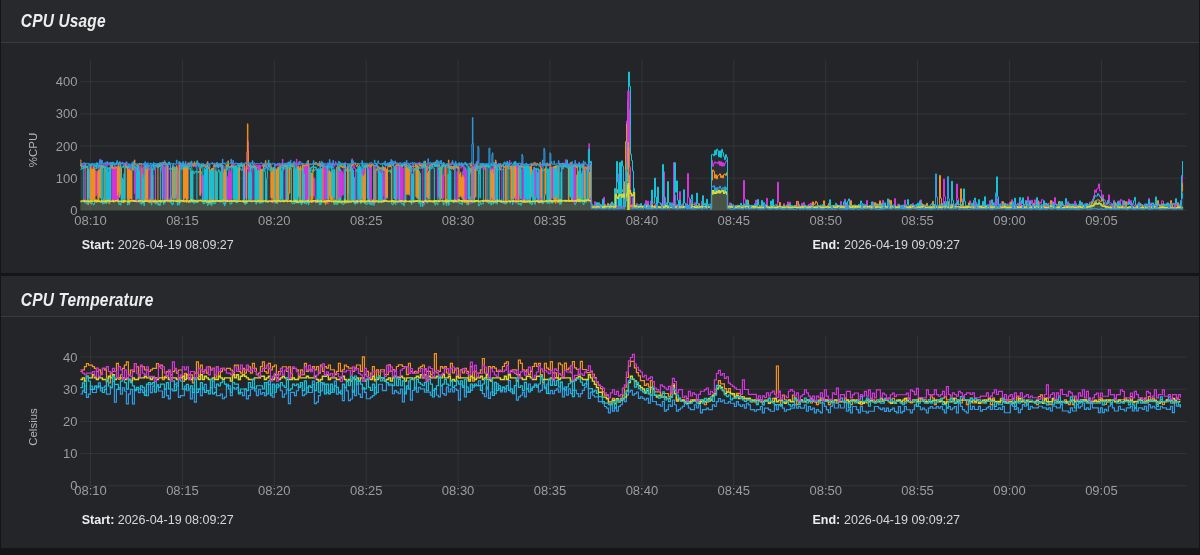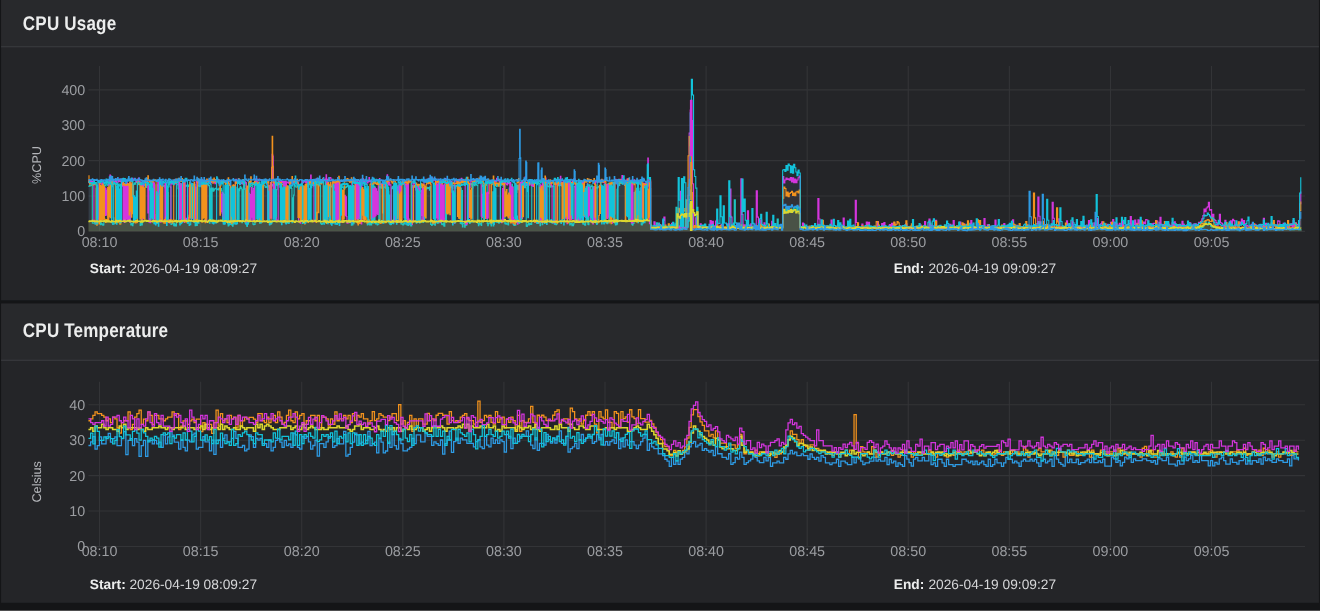--- a/index.html
+++ b/index.html
@@ -1,16 +1,16 @@
 <!DOCTYPE html>
 <html><head><meta charset="utf-8"><style>
 *{margin:0;padding:0;box-sizing:border-box}
 html,body{width:1200px;height:555px;background:#141517;font-family:"Liberation Sans",sans-serif;overflow:hidden;-webkit-font-smoothing:antialiased;filter:blur(0.35px)}
 .panel{position:absolute;left:1px;width:1198px;background:#242528}
-.hd{height:43px;background:#28292c;border-bottom:1px solid #3a3b3f;}
+.hd{height:43px;background:#28292c;border-bottom:1px solid #3a3b3f;font-style:italic;}
 .title{font-size:18px;font-weight:bold;color:#eceded;padding:11px 0 0 23px;transform:scaleX(0.86);transform-origin:0 50%;letter-spacing:0.2px;white-space:nowrap}
 svg{display:block}
 .tk{font-size:13px;fill:#9b9da1}
 .ax{font-size:11.5px;fill:#b3b5b9}
 .lb{font-size:12.5px;font-weight:bold;fill:#eceded}
 .lv{font-size:12.5px;fill:#d6d7d9}
 </style></head>
 <body>
 <div class="panel" style="top:0;height:273px">
     <div class="hd">
@@ -51,21 +51,21 @@
       <text x="1009.5" y="224.5" text-anchor="middle" class="tk">09:00</text>
       <text x="1101.4" y="224.5" text-anchor="middle" class="tk">09:05</text>
       <text x="37" y="150" class="ax" text-anchor="middle" transform="rotate(-90 37 150)">%CPU</text>
       <text x="81.7" y="248.5" class="lb">Start:</text>
       <text x="117.7" y="248.5" class="lv">2026-04-19 08:09:27</text>
       <text x="812.5" y="248.5" class="lb">End:</text>
       <text x="844" y="248.5" class="lv">2026-04-19 09:09:27</text>
     </svg>
   </div>
 <div class="panel" style="top:276px;height:272px">
-    <div class="hd" style="height:52px">
+    <div class="hd" style="height:41px">
       <div class="title" style="padding-top:13.5px">CPU Temperature</div>
     </div>
     <svg width="1198" height="227" viewBox="1 321 1198 227">
       <path d="M80.4 489.8H1186.4M80.4 457.6H1186.4M80.4 425.4H1186.4M80.4 393.2H1186.4M80.4 361.0H1186.4M90.5 340V489.8M182.4 340V489.8M274.3 340V489.8M366.2 340V489.8M458.1 340V489.8M550.0 340V489.8M641.9 340V489.8M733.8 340V489.8M825.7 340V489.8M917.6 340V489.8M1009.5 340V489.8M1101.4 340V489.8" stroke="rgba(255,255,255,0.07)" fill="none"></path>
       <path d="M80.4 398h2v-3.2h2v-4.8h2v11.3h2v-3.2h2v-8h2v6.4h2h2v-6.4h2v-3.2h2v8.1h2v-3.2h2v-1.6h2v8h2h2v-6.4h2v-6.4h2v20.9h2v-12.9h2v-1.6h2v6.4h2v-6.4h2v3.2h2v12.9h2v-9.7h2v-4.8h2v14.5h2v-14.5h2h2v3.2h2v-3.2h2v3.2h2v-1.6h2v4.8h2v-11.3h2v8.1h2v-6.4h2v-4.8h2v3.2h2v6.4h2h2v6.4h2v-8.1h2v6.4h2v3.2h2v-9.7h2v1.6h2v-6.4h2v-1.6h2v14.5h2v-1.6h2h2v-9.7h2v4.8h2h2v8.1h2v-9.7h2v12.9h2v-12.9h2h2v6.4h2v-8h2v-3.2h2v6.4h2h2v-3.2h2v-6.4h2v6.4h2v8h2h2v-1.6h2v4.8h2v-1.6h2v-12.9h2v1.6h2v9.7h2v-8h2v1.6h2v-1.6h2v4.8h2h2v3.2h2v-6.4h2v9.7h2v-3.2h2v-6.4h2v-1.6h2v3.2h2v4.8h2v-6.4h2v4.8h2v-1.6h2v3.2h2v-12.9h2v1.6h2v11.3h2v1.6h2v-11.3h2v1.6h2v-1.6h2v4.8h2v6.4h2v-3.2h2v-4.8h2v14.5h2v-11.3h2h2v3.2h2v-4.8h2v-4.8h2h2v9.7h2v-1.6h2v-6.4h2v4.8h2h2v-11.3h2v22.5h2v-1.6h2v-6.4h2v-4.8h2v-8.1h2v1.6h2v8.1h2v-1.6h2v1.6h2v-3.2h2v-8.1h2v12.9h2v-1.6h2v-1.6h2v9.7h2v-12.9h2v3.2h2v9.7h2v-1.6h2v-8.1h2v4.8h2v-14.5h2v12.9h2v3.2h2v-9.7h2v4.8h2v6.4h2h2v-1.6h2v-1.6h2v-8h2v4.8h2v-8.1h2h2v6.4h2h2v-8.1h2v3.2h2h2v8h2v-3.2h2v1.6h2v1.6h2v-4.8h2v12.9h2v-9.7h2v-3.2h2v-8.1h2v19.3h2v-9.7h2v-3.2h2v4.8h2v-4.8h2v1.6h2h2v3.2h2h2h2v3.2h2v-4.8h2v-1.6h2v6.4h2v1.6h2v-11.3h2v8h2v1.6h2v-8h2v4.8h2v-3.2h2v3.2h2v-3.2h2v1.6h2v9.7h2v-16.1h2v1.6h2v11.3h2v-9.7h2v4.8h2v-1.6h2v-4.8h2h2h2v-4.8h2v4.8h2v8h2v3.2h2v-9.7h2v11.3h2v-6.4h2h2v1.6h2v-9.7h2v4.8h2v3.2h2v-4.8h2v4.8h2v-6.4h2v-4.8h2v11.3h2h2v-6.4h2v14.5h2v-3.2h2v-1.6h2v-3.2h2v4.8h2v-8.1h2v-4.8h2v6.4h2v-3.2h2v-1.6h2h2v6.4h2v-1.6h2v-6.4h2v4.8h2v-4.8h2v9.7h2v-3.2h2v3.2h2v-3.2h2v-1.6h2v3.2h2v-9.7h2v14.5h2v-9.7h2v8h2v-6.4h2v4.8h2v-3.2h2h2v3.2h2v3.2h2v-3.2h2v-3.2h2v-3.2h2v-3.2h2v14.5h2v-6.4h2v3.2h2v1.6h2h2v4.8h2h2v1.6h2v3.2h2v1.6h2v4.8h2v-8.1h2v6.4h2v-3.2h2v3.2h2v-4.8h2v-1.6h2v-4.8h2v1.6h2v-6.4h2v-3.2h2v-1.6h2v4.8h2v-1.6h2v-1.6h2v6.4h2v-1.6h2v1.6h2v1.6h2v-1.6h2v4.8h2v-8.1h2v6.4h2h2v3.2h2h2v1.6h2v-4.8h2v9.7h2v-1.6h2v-4.8h2v1.6h2v-6.4h2v4.8h2v6.4h2v-1.6h2v-1.6h2v-1.6h2v-3.2h2v1.6h2v3.2h2v1.6h2h2v-4.8h2v3.2h2v-3.2h2v8.1h2v-3.2h2h2v-1.6h2v1.6h2h2v-4.8h2v1.6h2v-4.8h2v-3.2h2v3.2h2v-1.6h2v3.2h2h2v-1.6h2v1.6h2h2v3.2h2v-4.8h2v3.2h2v1.6h2v-1.6h2v3.2h2v-4.8h2v1.6h2v4.8h2h2v1.6h2v-1.6h2h2v-3.2h2v6.4h2v-4.8h2h2v1.6h2v1.6h2h2v-6.4h2v4.8h2v-4.8h2h2v3.2h2v3.2h2v-1.6h2h2v-1.6h2h2v-3.2h2v3.2h2v-1.6h2v1.6h2h2v-3.2h2v6.4h2v-4.8h2v3.2h2v-1.6h2v4.8h2v-3.2h2v1.6h2v1.6h2v-9.7h2v3.2h2v3.2h2v3.2h2v-6.4h2v-1.6h2v3.2h2h2v-3.2h2v3.2h2h2v-6.4h2v9.7h2v-1.6h2v3.2h2v-6.4h2h2v3.2h2v3.2h2v-6.4h2v4.8h2h2v1.6h2v-1.6h2h2h2v-4.8h2h2v1.6h2v1.6h2v-1.6h2v3.2h2v-3.2h2v3.2h2v-1.6h2v-1.6h2v3.2h2v1.6h2v-6.4h2v6.4h2v-1.6h2v-4.8h2v3.2h2h2v3.2h2v-3.2h2v-4.8h2v1.6h2h2v3.2h2v-1.6h2v1.6h2v3.2h2v-4.8h2v-1.6h2v1.6h2h2v-1.6h2v1.6h2v-1.6h2v3.2h2v3.2h2v-4.8h2v-1.6h2v3.2h2v-1.6h2v-1.6h2v6.4h2v-11.3h2v4.8h2v3.2h2v1.6h2v1.6h2v-11.3h2v8h2v-3.2h2v3.2h2h2v-3.2h2v4.8h2v-1.6h2h2v-1.6h2v-1.6h2v3.2h2v-4.8h2v4.8h2h2v-1.6h2v1.6h2v-3.2h2v6.4h2h2h2v-8.1h2v1.6h2v3.2h2v-1.6h2v4.8h2v-3.2h2v-4.8h2v1.6h2v-3.2h2v6.4h2v-3.2h2v1.6h2h2h2v-1.6h2h2v1.6h2h2v1.6h2v-1.6h2v3.2h2v-4.8h2h2v1.6h2h2v-3.2h2v6.4h2h2h2v1.6h2v-4.8h2v3.2h2h2v-6.4h2v3.2h2v-1.6h2v-3.2h2v6.4h2v-1.6h2v1.6h2v-6.4h2v4.8h2h2h2v4.8h2v-4.8h2v4.8h2v-3.2h2v1.6h2v-4.8h2v-1.6h2v3.2h2v3.2h2h2v-4.8h2v3.2h2h2v1.6h2v-3.2h2h2v-1.6h2v4.8h2v-3.2h2v3.2h2v-3.2h2h2v1.6h2v-3.2h2v4.8h2v-6.4h2v3.2h2v-1.6h2v1.6h2v1.6h2h2v-3.2h2v1.6h2h2v1.6h2h2v-3.2h2v6.4h2v-9.7h2v3.2h2h2v1.6" stroke="#2e9be4" fill="none" stroke-width="1.15"></path>
       <path d="M80.4 375.5h2v-1.6h2v-3.2h2v-3.2h2v1.6h2h2v1.6h2v1.6h2v3.2h2v-1.6h2v3.2h2v-4.8h2v1.6h2v8.1h2v4.8h2v-9.7h2v-1.6h2h2v-8.1h2v16.1h2v-4.8h2v-6.4h2v-3.2h2v-3.2h2v12.9h2v-4.8h2v1.6h2v-8.1h2v3.2h2v8.1h2v-8.1h2h2v3.2h2h2v1.6h2v-1.6h2v-1.6h2h2v-4.8h2v3.2h2v-1.6h2v14.5h2v-3.2h2v-4.8h2h2v3.2h2v-3.2h2v-1.6h2v3.2h2v-3.2h2h2v11.3h2v-8h2v4.8h2v-3.2h2h2v8h2v-9.7h2v-11.3h2v14.5h2v-11.3h2v6.4h2v-1.6h2v3.2h2v-6.4h2v3.2h2v-1.6h2v9.7h2v-11.3h2v9.7h2v-4.8h2v-3.2h2v1.6h2v-1.6h2h2v1.6h2v3.2h2v-8.1h2h2v6.4h2v1.6h2v-4.8h2v4.8h2v-3.2h2v-3.2h2v6.4h2v-9.7h2v4.8h2v6.4h2v-1.6h2v-6.4h2v-4.8h2v9.7h2v1.6h2v-9.7h2v6.4h2v-3.2h2v-1.6h2v9.7h2v-3.2h2h2v-4.8h2h2v4.8h2v-4.8h2v11.3h2v-9.7h2h2v1.6h2v6.4h2v-6.4h2v4.8h2v-11.3h2v8.1h2v-1.6h2h2v-3.2h2v3.2h2v-3.2h2v6.4h2v-8.1h2v6.4h2v-4.8h2v1.6h2v-3.2h2v4.8h2h2v4.8h2v-3.2h2v-8.1h2v8.1h2v-1.6h2v-4.8h2v1.6h2v1.6h2h2v3.2h2v-3.2h2v-3.2h2h2v6.4h2v-14.5h2v17.7h2v-3.2h2v6.4h2v-4.8h2v-6.4h2v14.5h2v-11.3h2v6.4h2v-6.4h2h2v4.8h2h2v-9.7h2v6.4h2v-1.6h2v1.6h2v-4.8h2v-1.6h2h2v1.6h2h2v8.1h2v-11.3h2v8.1h2v1.6h2v-1.6h2v1.6h2v-4.8h2v-1.6h2v-1.6h2v4.8h2v1.6h2h2v3.2h2v-1.6h2v-19.3h2v19.3h2v-1.6h2v-4.8h2v1.6h2v-1.6h2v6.4h2v1.6h2v-11.3h2v9.7h2v-3.2h2v-1.6h2v9.7h2v-8.1h2v3.2h2v-4.8h2v3.2h2v8.1h2v-12.9h2v14.5h2v-9.7h2v1.6h2h2v-3.2h2v-11.3h2v14.5h2v6.4h2v-12.9h2v1.6h2v-1.6h2v1.6h2v3.2h2h2h2v-4.8h2v-3.2h2v-1.6h2v12.9h2v-3.2h2v-1.6h2h2v4.8h2v-14.5h2v3.2h2v6.4h2v1.6h2v-1.6h2v4.8h2v-3.2h2v-4.8h2v-3.2h2v3.2h2v-3.2h2v11.3h2v8h2v-19.3h2v4.8h2v1.6h2v-8.1h2v11.3h2h2v4.8h2v-14.5h2v1.6h2v12.9h2v-14.5h2v6.4h2v-1.6h2v4.8h2v-11.3h2v6.4h2v1.6h2v4.8h2v-12.9h2v8.1h2h2v3.2h2h2v-1.6h2v3.2h2v3.2h2v4.8h2v3.2h2v3.2h2v3.2h2v3.2h2h2v8.1h2h2v-4.8h2v1.6h2h2v1.6h2v-3.2h2v-3.2h2v-8h2v-9.7h2v-11.3h2v-4.8h2h2v6.4h2v4.8h2v3.2h2v4.8h2h2v4.8h2v-1.6h2v3.2h2v-6.4h2v8.1h2v3.2h2h2h2v3.2h2v-1.6h2h2h2v3.2h2v-3.2h2v-9.7h2v6.4h2v11.3h2v-3.2h2v3.2h2v-1.6h2v1.6h2v-3.2h2v3.2h2v-1.6h2h2h2h2v1.6h2v-1.6h2v1.6h2v3.2h2v-4.8h2v1.6h2v-1.6h2v-3.2h2v-3.2h2v-4.8h2v-8.1h2v3.2h2h2v4.8h2v3.2h2v-3.2h2v4.8h2v1.6h2v3.2h2v-4.8h2h2v3.2h2h2v1.6h2v1.6h2v-1.6h2v1.6h2v1.6h2v-1.6h2v3.2h2v-3.2h2h2v4.8h2v-3.2h2h2v-3.2h2v3.2h2v-3.2h2h2v-32.2h2v25.8h2v12.9h2v-9.7h2v4.8h2v1.6h2v-1.6h2v1.6h2v-6.4h2v3.2h2v6.4h2v-1.6h2v-3.2h2v1.6h2h2v-1.6h2v1.6h2v1.6h2v-1.6h2h2v3.2h2v-1.6h2v-4.8h2v1.6h2h2h2v4.8h2v-4.8h2v3.2h2v-3.2h2v3.2h2v-3.2h2v1.6h2h2v-3.2h2v1.6h2v3.2h2v1.6h2v-4.8h2v1.6h2v-1.6h2v1.6h2v3.2h2v-1.6h2v-1.6h2v1.6h2v-3.2h2v-1.6h2v1.6h2v1.6h2v-1.6h2v1.6h2h2h2v-1.6h2v-1.6h2h2v4.8h2v-4.8h2v4.8h2v-1.6h2v-1.6h2v3.2h2h2v-1.6h2v-3.2h2h2v4.8h2v-3.2h2h2h2v1.6h2v-3.2h2v3.2h2v-1.6h2v3.2h2v-3.2h2v-4.8h2v3.2h2v6.4h2v-4.8h2h2v1.6h2v-3.2h2v-1.6h2v3.2h2h2v-1.6h2v1.6h2v-1.6h2v1.6h2v1.6h2v1.6h2v-4.8h2v1.6h2v4.8h2v-3.2h2v-3.2h2v4.8h2h2v-3.2h2h2v3.2h2h2v-3.2h2v1.6h2h2v3.2h2v-6.4h2v3.2h2h2v1.6h2v-4.8h2v1.6h2h2h2h2h2v-1.6h2v4.8h2v-6.4h2v4.8h2v-3.2h2v3.2h2v1.6h2v-1.6h2h2h2h2v1.6h2v1.6h2v-8.1h2v-1.6h2v8.1h2v-3.2h2v-1.6h2v6.4h2h2v-4.8h2v3.2h2v-3.2h2v3.2h2v-1.6h2h2v-1.6h2v1.6h2v3.2h2v-3.2h2v3.2h2v-8.1h2v4.8h2h2v-1.6h2h2h2v1.6h2v1.6h2v-1.6h2h2h2h2v-1.6h2v-1.6h2v3.2h2v3.2h2v-4.8h2h2v3.2h2v-3.2h2h2v1.6h2v-1.6h2h2h2v-1.6h2v3.2h2h2v-4.8h2v6.4h2v-1.6h2h2v-1.6h2v-1.6h2v4.8h2v-4.8h2v4.8h2v-6.4h2v4.8h2v-3.2h2v3.2h2v3.2h2v-3.2h2v-1.6h2v4.8h2v-3.2h2v-1.6h2v1.6h2h2v1.6h2v-1.6h2v-3.2h2v1.6h2" stroke="#f2921d" fill="none" stroke-width="1.15"></path>
       <path d="M80.4 383.5h2v-1.6h2v3.2h2v-4.8h2v1.6h2h2v-3.2h2v3.2h2v1.6h2v-1.6h2h2v1.6h2h2v1.6h2v-4.8h2v1.6h2v-3.2h2v4.8h2v-1.6h2h2h2h2v1.6h2v-1.6h2v1.6h2v1.6h2v-3.2h2v1.6h2h2v-1.6h2h2h2v-1.6h2v1.6h2h2v1.6h2v-1.6h2h2v1.6h2v-1.6h2h2h2h2v-1.6h2v3.2h2v-1.6h2h2h2v1.6h2v-1.6h2h2v-1.6h2v3.2h2v-4.8h2v3.2h2v1.6h2v-1.6h2h2h2v1.6h2v-4.8h2v4.8h2v-3.2h2v1.6h2v1.6h2h2v-1.6h2v1.6h2h2v-3.2h2v1.6h2v1.6h2v-1.6h2h2h2v3.2h2v-6.4h2v3.2h2v-3.2h2v4.8h2v-3.2h2v-1.6h2v1.6h2v1.6h2v1.6h2h2h2v-1.6h2h2h2v-1.6h2h2v3.2h2v-1.6h2v-1.6h2v3.2h2h2v-4.8h2v3.2h2v1.6h2v-1.6h2v-1.6h2v1.6h2v1.6h2h2h2v-1.6h2v1.6h2h2v-1.6h2h2h2h2v-1.6h2v1.6h2h2h2v-1.6h2v3.2h2v1.6h2v-1.6h2v-3.2h2h2v-1.6h2v4.8h2v-1.6h2h2h2v1.6h2h2v-1.6h2v-1.6h2v3.2h2v1.6h2v-1.6h2v1.6h2v-3.2h2v1.6h2v-1.6h2v3.2h2v-3.2h2h2v3.2h2v-1.6h2v-1.6h2v1.6h2v-3.2h2v3.2h2h2v-1.6h2h2h2v3.2h2v-1.6h2v-1.6h2v3.2h2v-3.2h2v-1.6h2v1.6h2h2v-1.6h2v1.6h2v3.2h2v-3.2h2h2h2v1.6h2v-1.6h2v-1.6h2v1.6h2v-3.2h2v3.2h2v-3.2h2v6.4h2v-4.8h2v1.6h2h2h2v-1.6h2v1.6h2h2v-3.2h2v3.2h2h2v-1.6h2v4.8h2v-1.6h2v1.6h2v-4.8h2v1.6h2h2h2h2h2v3.2h2v-4.8h2v1.6h2v1.6h2v-1.6h2h2v-1.6h2v3.2h2v-1.6h2v-3.2h2v4.8h2v1.6h2v-3.2h2h2h2h2v1.6h2h2v-3.2h2v3.2h2v-4.8h2v3.2h2h2h2v3.2h2v-6.4h2v3.2h2v1.6h2h2v-3.2h2h2v1.6h2v1.6h2h2v-3.2h2h2h2v3.2h2h2h2h2v-1.6h2v1.6h2v-1.6h2h2v1.6h2v-1.6h2h2h2h2h2v3.2h2h2v-1.6h2v-1.6h2v-1.6h2v1.6h2v1.6h2h2h2v-4.8h2v3.2h2v3.2h2v3.2h2v3.2h2v4.8h2h2v4.8h2h2v1.6h2v3.2h2h2v-1.6h2v3.2h2v-4.8h2v3.2h2v-1.6h2v-1.6h2v-1.6h2v-6.4h2v-8.1h2v-6.4h2v3.2h2v1.6h2v3.2h2v1.6h2v1.6h2v1.6h2v3.2h2v-1.6h2v3.2h2v-6.4h2v1.6h2v6.4h2v1.6h2v-1.6h2v1.6h2h2h2v1.6h2h2v-1.6h2v-11.3h2v8h2v6.4h2v-1.6h2v1.6h2h2v1.6h2v1.6h2h2v-1.6h2v-1.6h2h2h2v3.2h2v-1.6h2v-1.6h2v1.6h2h2v-3.2h2v1.6h2v-4.8h2v-1.6h2v-4.8h2v-3.2h2v1.6h2v3.2h2v3.2h2v-1.6h2h2v1.6h2h2v3.2h2v-1.6h2v3.2h2v-1.6h2v1.6h2h2h2h2v3.2h2v-1.6h2v1.6h2v-1.6h2h2v1.6h2h2v-1.6h2h2v3.2h2v-1.6h2h2v-3.2h2v3.2h2v-1.6h2h2v1.6h2v1.6h2v-1.6h2v-1.6h2v1.6h2h2v-3.2h2v1.6h2v1.6h2v-1.6h2v1.6h2h2v-1.6h2h2v-1.6h2v1.6h2v1.6h2h2v-1.6h2h2h2h2h2v1.6h2h2h2v-1.6h2h2v1.6h2h2h2h2v-1.6h2v1.6h2v-1.6h2h2h2v1.6h2v1.6h2v-1.6h2v1.6h2v-1.6h2v-1.6h2v1.6h2v-1.6h2v1.6h2h2h2h2v-3.2h2v1.6h2h2h2v1.6h2v1.6h2v-1.6h2v1.6h2v-3.2h2h2v1.6h2v-1.6h2v-1.6h2v1.6h2v1.6h2h2h2v-1.6h2v1.6h2v-3.2h2h2v1.6h2v1.6h2h2h2h2v-1.6h2h2v1.6h2h2v-1.6h2v1.6h2v1.6h2v-1.6h2h2h2v-3.2h2v4.8h2v-1.6h2v-1.6h2h2h2h2h2h2v1.6h2v-1.6h2v1.6h2v-1.6h2v3.2h2v-1.6h2v-1.6h2v1.6h2v-1.6h2v-1.6h2v1.6h2h2v1.6h2h2h2v-1.6h2v1.6h2h2v1.6h2v-1.6h2h2v1.6h2v-1.6h2h2v-3.2h2v3.2h2v-1.6h2v1.6h2v-1.6h2v1.6h2h2h2h2v-1.6h2v1.6h2h2v1.6h2v-4.8h2v3.2h2h2h2v-3.2h2v1.6h2v1.6h2h2h2h2h2v1.6h2v-1.6h2v-1.6h2h2v1.6h2v-1.6h2v1.6h2h2v-1.6h2h2v1.6h2v-1.6h2v1.6h2h2v-1.6h2v1.6h2h2v-1.6h2h2h2v1.6h2v-1.6h2h2h2v1.6h2h2v-1.6h2v1.6h2h2v-1.6h2h2v1.6h2v-1.6h2v1.6h2h2h2v-1.6h2h2v1.6h2h2v-1.6h2h2h2h2h2v1.6h2v1.6h2v-1.6h2h2h2v-1.6h2h2h2v-1.6h2v1.6h2v1.6h2h2" stroke="#dcd72e" fill="none" stroke-width="1.4"></path>
       <path d="M80.4 391.6h2v-4.8h2v9.7h2v-16.1h2v4.8h2v8.1h2h2v-3.2h2v1.6h2v-1.6h2v1.6h2v4.8h2v-3.2h2v-9.7h2v6.4h2v1.6h2v-11.3h2v8.1h2h2v4.8h2v-8.1h2v-1.6h2v3.2h2v6.4h2v-9.7h2v3.2h2v3.2h2v4.8h2v-3.2h2v1.6h2v-3.2h2v1.6h2v8h2v-11.3h2v-1.6h2v1.6h2v-1.6h2v9.7h2v-6.4h2v1.6h2v-3.2h2h2v4.8h2v-6.4h2v6.4h2v-9.7h2v1.6h2v9.7h2v-4.8h2v-6.4h2v1.6h2v8.1h2h2v-4.8h2v4.8h2v-3.2h2v6.4h2v-12.9h2v12.9h2v-3.2h2v-6.4h2v6.4h2v3.2h2v-1.6h2v3.2h2v-14.5h2v14.5h2v-1.6h2v-8.1h2v1.6h2v-3.2h2v-1.6h2v3.2h2v1.6h2v3.2h2v3.2h2v-9.7h2v1.6h2h2v9.7h2v-4.8h2h2h2v1.6h2v-8.1h2v4.8h2v-8.1h2v9.7h2v-3.2h2h2h2v3.2h2v-6.4h2v11.3h2v-12.9h2v12.9h2v-9.7h2v8.1h2v-8.1h2v1.6h2v-3.2h2v3.2h2v1.6h2v-9.7h2v12.9h2v-1.6h2v-4.8h2v1.6h2v-1.6h2v3.2h2v-4.8h2v8.1h2v-9.7h2v11.3h2v-6.4h2v1.6h2v-3.2h2v6.4h2v-8.1h2v9.7h2v-9.7h2v1.6h2v9.7h2v-9.7h2v9.7h2v-9.7h2v8.1h2v-6.4h2v1.6h2v4.8h2v1.6h2v-9.7h2v3.2h2v-6.4h2v4.8h2v-9.7h2v16.1h2v-16.1h2v8.1h2v-3.2h2v3.2h2v4.8h2h2v-9.7h2v8.1h2v3.2h2v-6.4h2v9.7h2v-16.1h2v-1.6h2v4.8h2v-3.2h2v3.2h2v1.6h2v1.6h2h2v1.6h2v-9.7h2v9.7h2v-6.4h2v6.4h2v-4.8h2v12.9h2v-8h2v3.2h2v-9.7h2h2v9.7h2v-9.7h2v3.2h2v1.6h2v1.6h2v-3.2h2v8.1h2v-11.3h2v4.8h2v12.9h2v-8.1h2v-3.2h2v-9.7h2v9.7h2v-1.6h2v-4.8h2v4.8h2v1.6h2v-4.8h2v6.4h2v-1.6h2v-4.8h2v3.2h2v-3.2h2v6.4h2v-8.1h2v12.9h2h2v-8.1h2v3.2h2v-3.2h2v1.6h2h2v4.8h2v-6.4h2v-4.8h2v9.7h2v-11.3h2v1.6h2v16.1h2v-12.9h2v8.1h2v-4.8h2v4.8h2v-3.2h2v1.6h2v-3.2h2v4.8h2v-1.6h2v4.8h2v-8h2v-8.1h2v9.7h2v-1.6h2v4.8h2v-8.1h2v6.4h2v3.2h2v-3.2h2v-1.6h2v-3.2h2v3.2h2v-3.2h2v-8.1h2v4.8h2v6.4h2v6.4h2v-14.5h2v6.4h2v-4.8h2v4.8h2v-4.8h2v6.4h2v-4.8h2v6.4h2v1.6h2v-3.2h2v-3.2h2v-1.6h2v14.5h2v-16.1h2v-1.6h2h2v3.2h2v3.2h2v-1.6h2v-3.2h2v8.1h2h2v3.2h2v-1.6h2v3.2h2v3.2h2h2v4.8h2v1.6h2h2v1.6h2h2v-3.2h2v6.4h2v-8h2v1.6h2v-1.6h2v-1.6h2v-4.8h2v-3.2h2v-9.7h2v-1.6h2h2v8.1h2v-4.8h2v6.4h2v1.6h2v1.6h2v1.6h2v-4.8h2v4.8h2v1.6h2v-8h2v8h2h2v3.2h2v-1.6h2v-4.8h2v8.1h2v-1.6h2v3.2h2v-4.8h2v-8.1h2v1.6h2v4.8h2v3.2h2v3.2h2h2v1.6h2v-1.6h2v1.6h2h2v-1.6h2h2v1.6h2v-3.2h2h2v3.2h2v-4.8h2v3.2h2v-1.6h2v-3.2h2v4.8h2v-6.4h2v-9.7h2v1.6h2v1.6h2v1.6h2v4.8h2v1.6h2v-1.6h2v4.8h2v-1.6h2h2v-1.6h2h2v1.6h2v1.6h2v1.6h2v-1.6h2h2v1.6h2h2h2v3.2h2v-3.2h2v-1.6h2v4.8h2v-3.2h2h2v-3.2h2v3.2h2v1.6h2v1.6h2h2h2v1.6h2v-4.8h2h2h2v3.2h2v1.6h2v-1.6h2v-6.4h2v1.6h2v4.8h2v-3.2h2h2v-3.2h2v4.8h2v-3.2h2v1.6h2v-1.6h2v1.6h2h2h2v1.6h2v-4.8h2v3.2h2h2h2v1.6h2v-1.6h2v1.6h2h2v-3.2h2v-1.6h2v3.2h2h2v1.6h2v4.8h2v-6.4h2h2v1.6h2v-1.6h2v-1.6h2v-3.2h2v4.8h2h2v-3.2h2v8.1h2v-4.8h2h2v1.6h2v-1.6h2v-1.6h2v3.2h2h2v-4.8h2v1.6h2v1.6h2v-1.6h2v1.6h2v1.6h2v-1.6h2h2v1.6h2v1.6h2v-1.6h2v-1.6h2h2h2h2v-1.6h2v6.4h2v-3.2h2v-1.6h2v-1.6h2v3.2h2h2v-3.2h2v3.2h2v-1.6h2v1.6h2v-1.6h2v-1.6h2v-1.6h2v6.4h2h2v3.2h2v-6.4h2v-3.2h2v3.2h2v1.6h2v-3.2h2v3.2h2v-6.4h2h2v3.2h2h2v3.2h2v-4.8h2v1.6h2v-1.6h2v1.6h2v1.6h2h2h2v1.6h2v-1.6h2h2h2h2v4.8h2v-3.2h2v1.6h2h2v-6.4h2v4.8h2h2h2h2v-4.8h2v8.1h2v-4.8h2v1.6h2v-3.2h2h2v1.6h2v3.2h2v-4.8h2h2v1.6h2v1.6h2v-1.6h2v1.6h2v-1.6h2h2v1.6h2v1.6h2v-1.6h2h2v1.6h2v-4.8h2v3.2h2v-6.4h2v6.4h2v-1.6h2v1.6h2h2v-1.6h2v-4.8h2v6.4h2v4.8h2v-8h2v3.2h2v-3.2h2v1.6h2h2v1.6h2v-4.8h2v4.8h2h2h2h2h2v-1.6h2v3.2h2v-3.2h2h2h2v1.6h2v-3.2h2v-1.6h2v4.8h2h2v-1.6h2v1.6h2v-1.6h2h2v3.2h2v-3.2h2v3.2h2v3.2h2v-4.8h2v-3.2h2v3.2h2v-1.6h2v1.6h2v-1.6h2h2v-1.6h2v1.6h2h2v4.8h2v-4.8h2v-4.8h2v4.8h2h2h2v-4.8h2v6.4h2v-1.6h2h2h2v3.2h2v1.6" stroke="#12c3da" fill="none" stroke-width="1.15"></path>
       <path d="M80.4 373.9h2v3.2h2v1.6h2v-1.6h2h2h2v-1.6h2v4.8h2v-8.1h2v8.1h2v-1.6h2v-6.4h2h2v-1.6h2v4.8h2v1.6h2v-4.8h2v3.2h2v6.4h2v-11.3h2v3.2h2v9.7h2v-9.7h2v8.1h2v-3.2h2v1.6h2v-6.4h2v-6.4h2v9.7h2v3.2h2v-11.3h2v8.1h2v1.6h2v-8.1h2v9.7h2h2h2v4.8h2v-3.2h2v-12.9h2v3.2h2v-1.6h2v6.4h2v3.2h2v-6.4h2v11.3h2v-19.3h2v6.4h2v3.2h2v8.1h2v-4.8h2v-8.1h2v3.2h2v-3.2h2v12.9h2v-8.1h2h2v6.4h2v-4.8h2v-4.8h2v1.6h2v3.2h2v-3.2h2v-3.2h2v8.1h2v-4.8h2v-1.6h2v6.4h2v-8.1h2v4.8h2v-3.2h2h2v1.6h2v3.2h2h2v1.6h2v-3.2h2v-4.8h2v4.8h2v-1.6h2v-4.8h2v4.8h2h2v-4.8h2v6.4h2v-1.6h2v-1.6h2v3.2h2v3.2h2v1.6h2v-4.8h2v-3.2h2h2v-3.2h2v3.2h2v12.9h2v-4.8h2v-3.2h2v8h2v-6.4h2v-6.4h2v6.4h2v-4.8h2v-1.6h2v9.7h2v-4.8h2v-6.4h2v1.6h2v3.2h2v3.2h2h2v-3.2h2v-4.8h2v3.2h2v-4.8h2v6.4h2v-3.2h2v9.7h2v-3.2h2v-3.2h2v-4.8h2v-3.2h2v11.3h2v-3.2h2v3.2h2v-1.6h2v3.2h2v-3.2h2h2v3.2h2v4.8h2v-9.7h2h2v-1.6h2h2v4.8h2v-8.1h2v3.2h2v-1.6h2v4.8h2v1.6h2v6.4h2v-12.9h2v8.1h2v1.6h2v-3.2h2v-3.2h2h2h2h2h2h2v4.8h2v-11.3h2v6.4h2v-4.8h2v9.7h2v-6.4h2v6.4h2h2v-6.4h2v-1.6h2v-1.6h2h2v6.4h2v-4.8h2v4.8h2h2v-1.6h2h2v-3.2h2v9.7h2v-9.7h2v12.9h2v-14.5h2v1.6h2v8.1h2v-4.8h2v-1.6h2v4.8h2h2v-1.6h2v-4.8h2h2v4.8h2v-4.8h2v-1.6h2v1.6h2v6.4h2h2v-4.8h2v-1.6h2v1.6h2v3.2h2v1.6h2v-12.9h2v9.7h2v-6.4h2v11.3h2v-3.2h2h2v-8.1h2v1.6h2v6.4h2v4.8h2v-9.7h2v3.2h2v3.2h2v1.6h2v-6.4h2v1.6h2h2v-1.6h2v-4.8h2v8.1h2v-3.2h2v1.6h2v1.6h2v-3.2h2v8.1h2v-6.4h2v-1.6h2v4.8h2v-3.2h2v-4.8h2v3.2h2v8.1h2v-3.2h2v-3.2h2v-6.4h2v3.2h2v3.2h2v-1.6h2v1.6h2v1.6h2v-3.2h2v9.7h2v-11.3h2v1.6h2v3.2h2v1.6h2v1.6h2v-6.4h2v1.6h2h2v-6.4h2v14.5h2v-4.8h2h2v-6.4h2v4.8h2v1.6h2v-3.2h2v-1.6h2v-4.8h2v6.4h2v4.8h2v1.6h2v3.2h2v3.2h2v1.6h2v1.6h2v4.8h2v1.6h2v3.2h2v-4.8h2v-3.2h2v4.8h2v-3.2h2v4.8h2v-1.6h2v-6.4h2v-3.2h2v-12.9h2v-11.3h2v-3.2h2v-3.2h2v9.7h2v3.2h2v3.2h2v1.6h2v4.8h2v-1.6h2v4.8h2v-1.6h2v-1.6h2v4.8h2v6.4h2v1.6h2v1.6h2v-6.4h2v1.6h2v1.6h2v1.6h2v-3.2h2v6.4h2v-14.5h2v3.2h2v11.3h2v-3.2h2h2v8.1h2v-1.6h2v4.8h2v-9.7h2v4.8h2v-3.2h2v1.6h2v6.4h2v-6.4h2v-3.2h2h2v-1.6h2v-1.6h2v6.4h2v-3.2h2v1.6h2v-12.9h2v-6.4h2v-3.2h2v4.8h2v-1.6h2v4.8h2v-1.6h2v6.4h2v1.6h2v1.6h2v1.6h2v1.6h2h2v4.8h2v-14.5h2v9.7h2h2v4.8h2h2h2h2v4.8h2v-3.2h2v4.8h2v-4.8h2v1.6h2v-4.8h2v3.2h2v-3.2h2v-1.6h2v3.2h2v3.2h2v-6.4h2v8.1h2v-3.2h2h2v1.6h2v-6.4h2v-1.6h2v1.6h2v4.8h2v-3.2h2v8.1h2v-4.8h2v-1.6h2v-4.8h2v3.2h2v3.2h2v3.2h2v-3.2h2v4.8h2v-4.8h2v1.6h2v-4.8h2v8.1h2v-11.3h2v6.4h2v3.2h2h2v-6.4h2v1.6h2v-6.4h2v12.9h2v-6.4h2h2v3.2h2v-6.4h2h2v6.4h2v-3.2h2v-1.6h2h2v6.4h2v-4.8h2v1.6h2v-4.8h2v4.8h2v-6.4h2v9.7h2v-6.4h2v4.8h2v-8.1h2h2v8.1h2v-4.8h2v1.6h2v4.8h2v-1.6h2v-3.2h2v-1.6h2v3.2h2v-1.6h2h2h2h2h2v-1.6h2v6.4h2v-9.7h2v1.6h2v3.2h2v-6.4h2v9.7h2h2h2h2v-8.1h2v4.8h2v1.6h2v-1.6h2v-4.8h2v4.8h2v1.6h2v-1.6h2v-3.2h2v4.8h2v-9.7h2v8h2v1.6h2v-3.2h2v1.6h2v1.6h2v-4.8h2v1.6h2v4.8h2v-3.2h2v-1.6h2h2v1.6h2v-1.6h2v4.8h2h2h2v-1.6h2h2h2v-3.2h2v4.8h2v-1.6h2v-3.2h2v-3.2h2v4.8h2v-3.2h2h2v6.4h2v-3.2h2v6.4h2v-4.8h2v-1.6h2v4.8h2v-6.4h2v3.2h2h2v-3.2h2v4.8h2v-1.6h2v-1.6h2v3.2h2v-1.6h2v1.6h2h2h2v1.6h2v-1.6h2h2v-3.2h2v-9.7h2v12.9h2v-3.2h2v-1.6h2v6.4h2v-6.4h2v3.2h2v-6.4h2v4.8h2h2v1.6h2v-4.8h2v1.6h2v3.2h2h2v3.2h2v-6.4h2v3.2h2v-6.4h2v8.1h2v-6.4h2v6.4h2v3.2h2v-3.2h2v-3.2h2v-1.6h2v4.8h2v-4.8h2v3.2h2h2h2v-6.4h2v4.8h2h2v4.8h2v-4.8h2h2v-4.8h2v1.6h2v6.4h2h2h2v-4.8h2v4.8h2v-6.4h2v3.2h2v3.2h2h2v1.6h2h2v-8.1h2v1.6h2v4.8h2v-1.6h2v-6.4h2v8.1h2v-3.2h2h2v-4.8h2v6.4h2h2v-1.6h2v4.8h2v-4.8h2h2v4.8h2v-4.8h2v3.2" stroke="#d435dd" fill="none" stroke-width="1.15"></path>
       <text x="77.5" y="494.3" text-anchor="end" class="tk">0</text>

